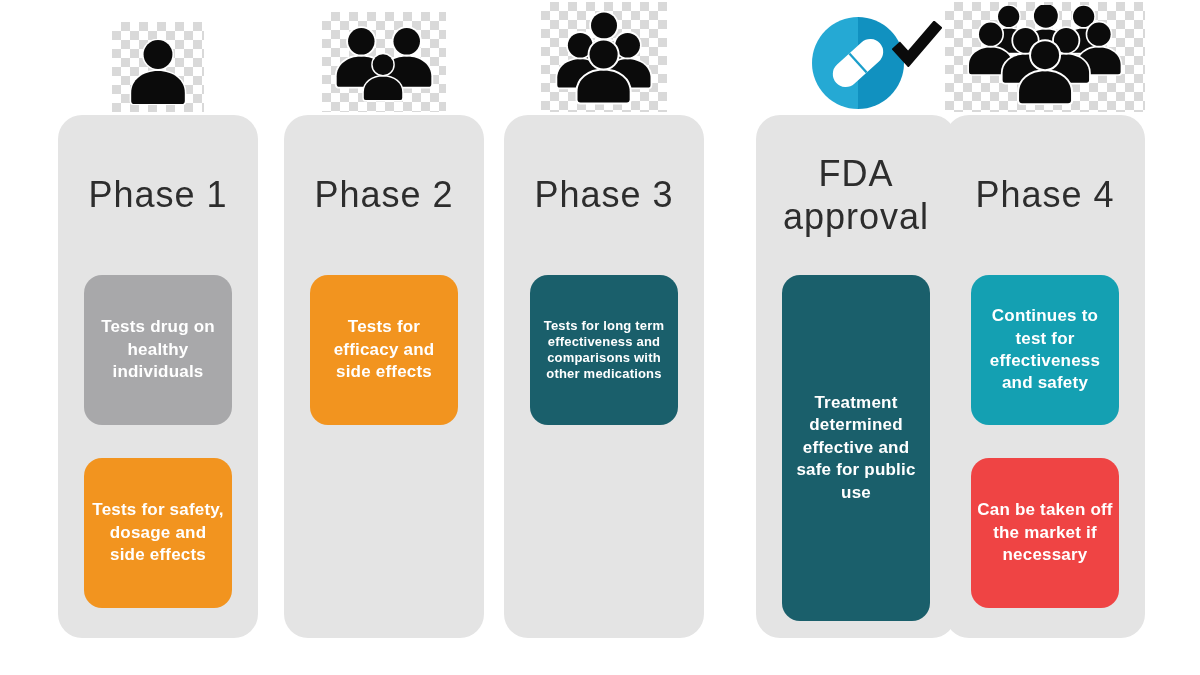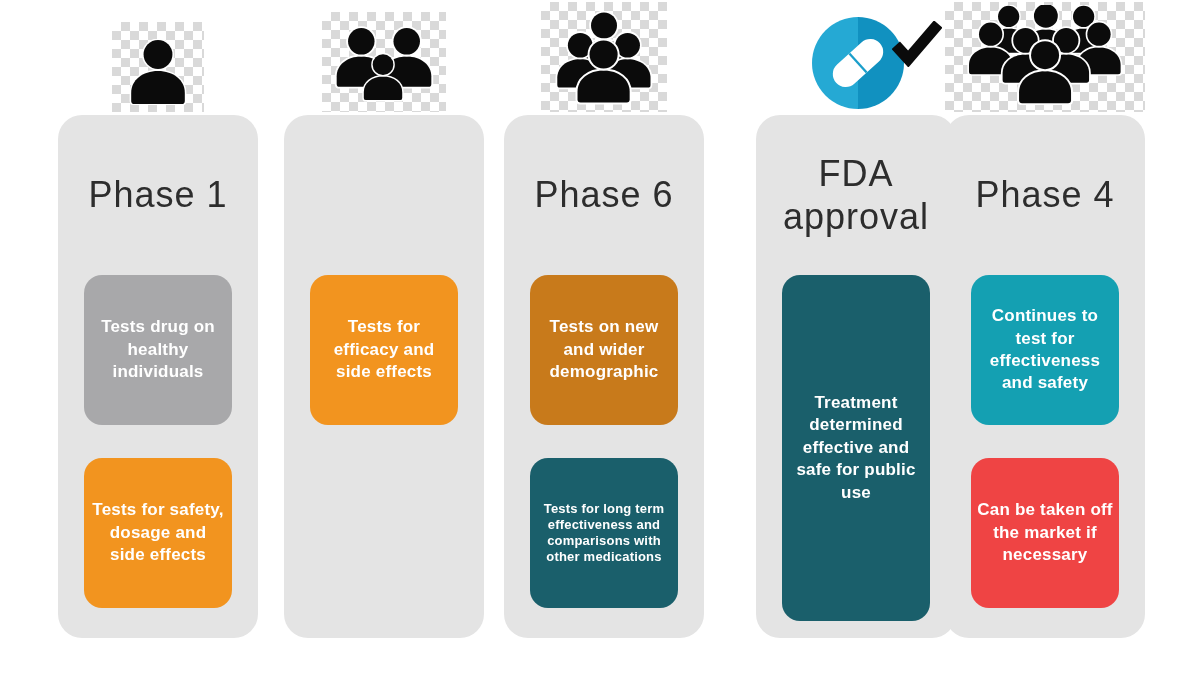--- a/index.html
+++ b/index.html
@@ -103,45 +103,43 @@
     <div class="icon-zone">
       <div class="checker">
         <svg class="icon-svg" viewBox="0 0 112 86" width="106" height="82" fill="#0b0b0b" stroke="#fff" stroke-width="4" paint-order="stroke">
           <use href="#person" transform="translate(0,4)"></use>
           <use href="#person" transform="translate(48,4)"></use>
           <use href="#person" transform="translate(30,32) scale(0.78)"></use>
         </svg>
       </div>
     </div>
     <div class="panel">
+      <div class="phase-title">Phase 2</div>
       <div class="boxes">
         <div class="box" style="background-color: rgb(242, 148, 31);">
           <span>Tests for efficacy and side effects</span>
         </div>
       </div>
     </div>
   </div>
 
   <div class="column col-3">
     <div class="icon-zone">
       <div class="checker">
         <svg class="icon-svg" viewBox="0 0 112 100" width="104" height="94" fill="#0b0b0b" stroke="#fff" stroke-width="4" paint-order="stroke">
           <use href="#person" transform="translate(24,0)"></use>
           <use href="#person" transform="translate(0,22) scale(0.95)"></use>
           <use href="#person" transform="translate(51,22) scale(0.95)"></use>
           <use href="#person" transform="translate(21,30) scale(1.08)"></use>
         </svg>
       </div>
     </div>
     <div class="panel">
-      <div class="phase-title">Phase 6</div>
-      <div class="boxes">
-        <div class="box" style="background-color: rgb(200, 122, 27);">
-          <span>Tests on new and wider demographic</span>
-        </div>
+      <div class="phase-title">Phase 3</div>
+      <div class="boxes">
         <div class="box dense" style="background-color: rgb(26, 95, 107);">
           <span>Tests for long term effectiveness and comparisons with other medications</span>
         </div>
       </div>
     </div>
   </div>
 
   <div class="column col-4">
     <div class="icon-zone">
       <div class="fda-wrap">

